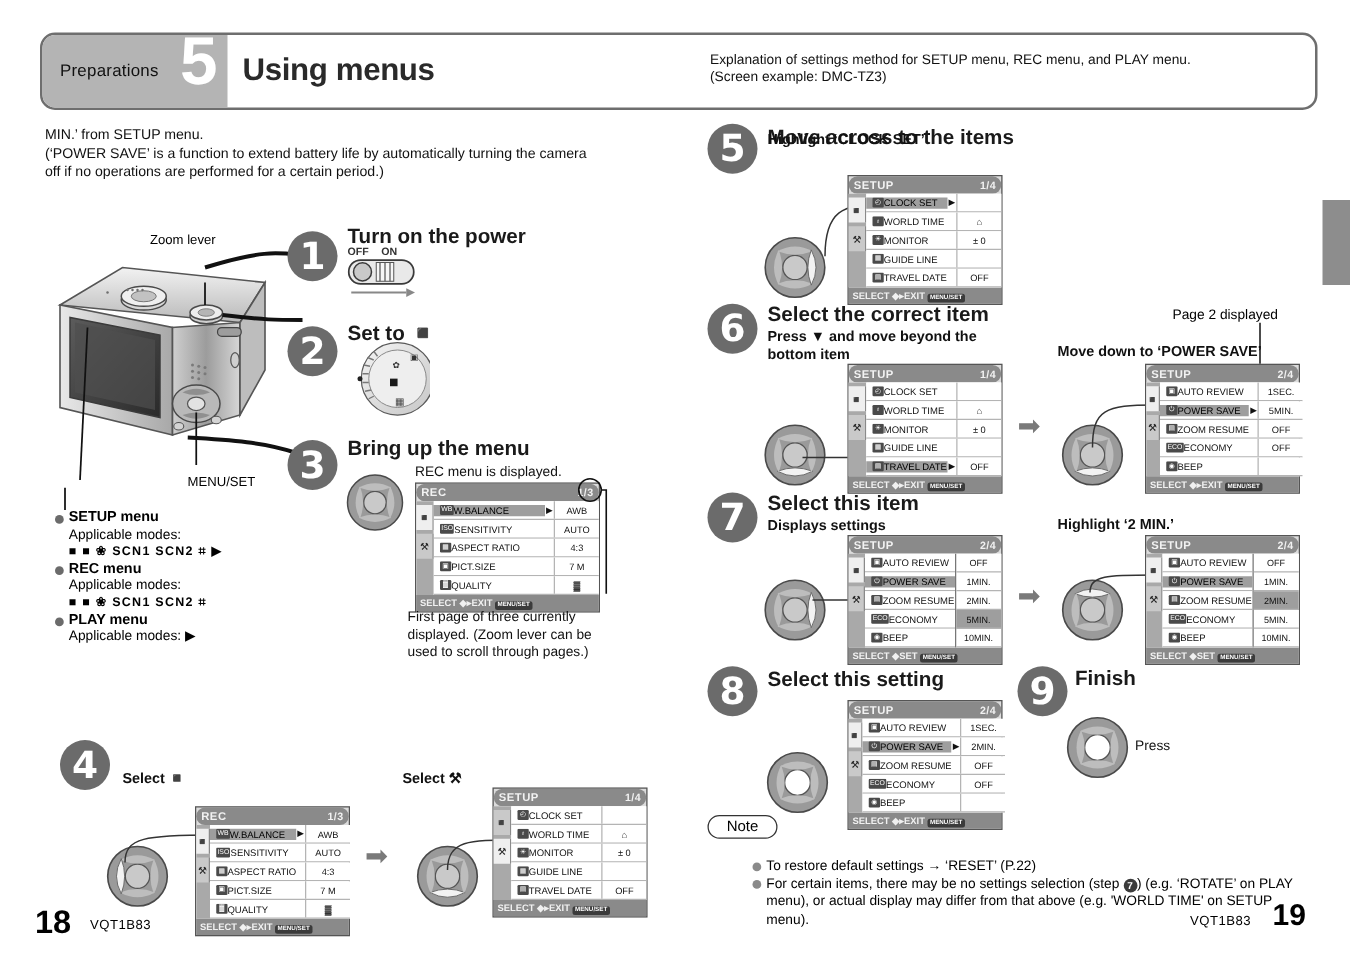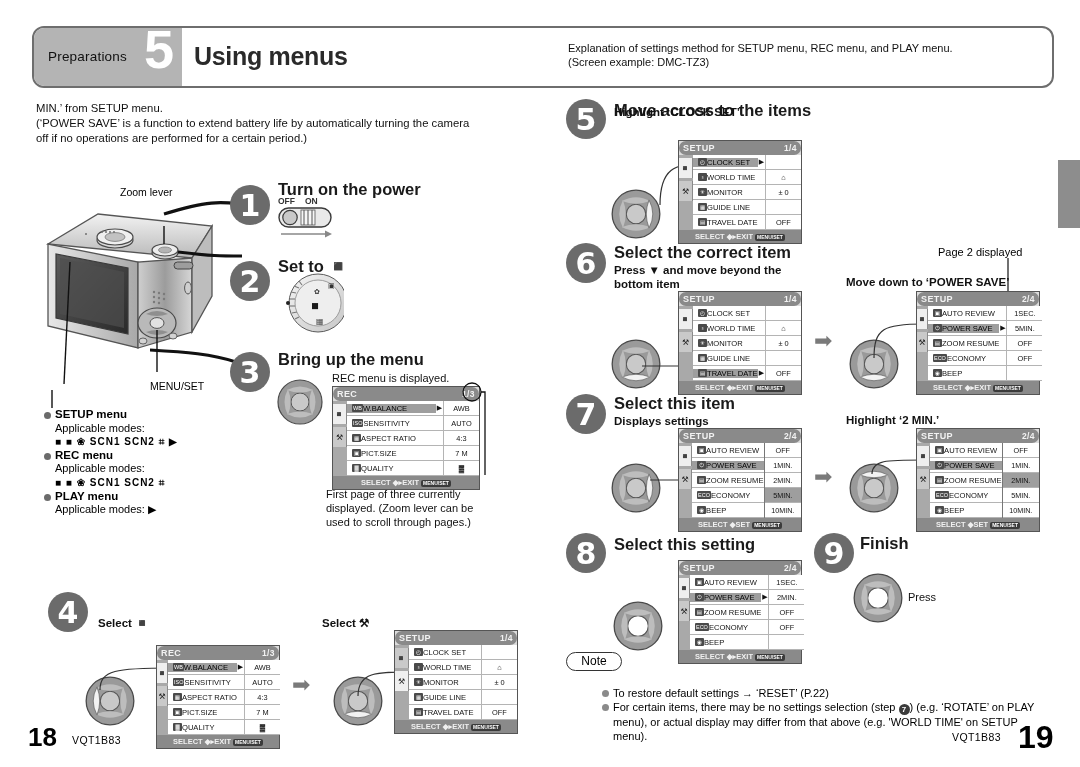--- a/index.html
+++ b/index.html
@@ -124,21 +124,21 @@
     border-radius:1px; padding:0 1px;
   }
   .lcd-row .vl {
     width:36px; text-align:center; font-size:7.4px; border-left:1px solid #b4b4b4;
     height:100%; display:flex; align-items:center; justify-content:center;
   }
   .lcd-row.hl .nm { background:#9e9e9e; color:#000; }
   .lcd-row .arw { width:7px; font-size:7px; text-align:center; }
   .lcd-foot {
     height:13px; background:#8a8a8a; color:#f0f0f0;
-    display:flex; align-items:center; justify-content:center;
+    display:flex; align-items:center; justify-content:flex-start;
     padding:0 3px; font-size:7.5px; font-weight:bold;
   }
   .kbadge {
     background:#3b3b3b; color:#fff; font-size:5px; padding:0 2px;
     border-radius:2px; line-height:7px; display:inline-block;
   }
   
   .lcd-opts { width:40px; border-left:1px solid #777; background:#fff; }
   .lcd-opt {
     height:15px; display:flex; align-items:center; justify-content:center;
@@ -167,21 +167,21 @@
   .inum {
     display:inline-block; width:11px; height:11px; border-radius:50%;
     background:#3b3b3b; color:#fff; font-size:8px; text-align:center;
     line-height:11px; vertical-align:-1px; font-weight:bold;
   }
 
   
   .pg-left-num  { position:absolute; left:28px; top:722px; font-size:26px; font-weight:bold; }
   .pg-left-code { position:absolute; left:72px; top:734px; font-size:10.5px; letter-spacing:.4px; }
   .pg-right-code{ position:absolute; left:952px; top:731px; font-size:10.5px; letter-spacing:.4px; }
-  .pg-right-num { position:absolute; left:1018px; top:719px; font-size:32px; font-weight:bold; }
+  .pg-right-num { position:absolute; left:1018px; top:719px; font-size:24px; font-weight:bold; }
 
   .page2-lbl { position:absolute; left:938px; top:246px; font-size:11px; }
 </style>
 </head>
 <body>
 
 <div class="page">
 
   <div class="header">
     <div class="hdr-grey"></div>

